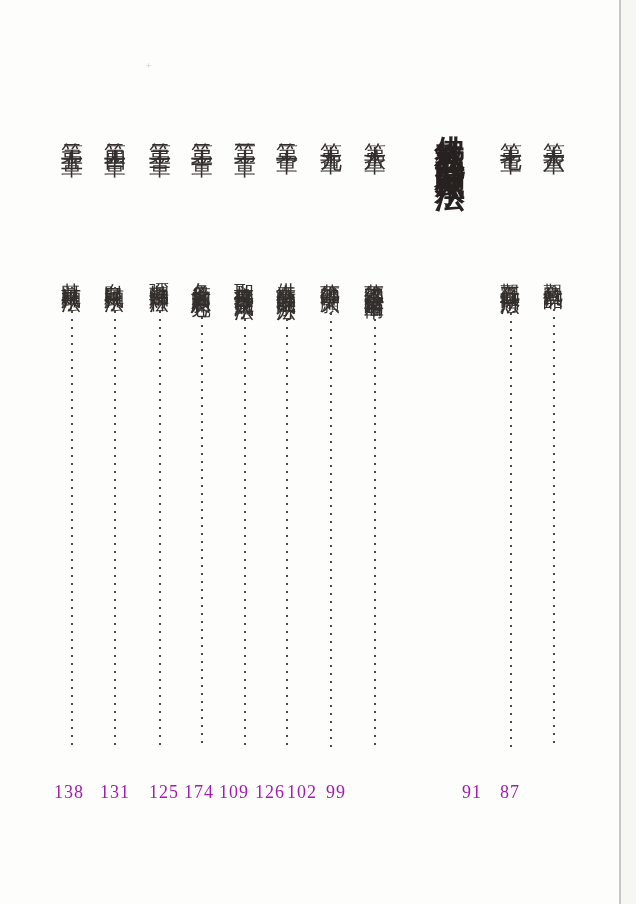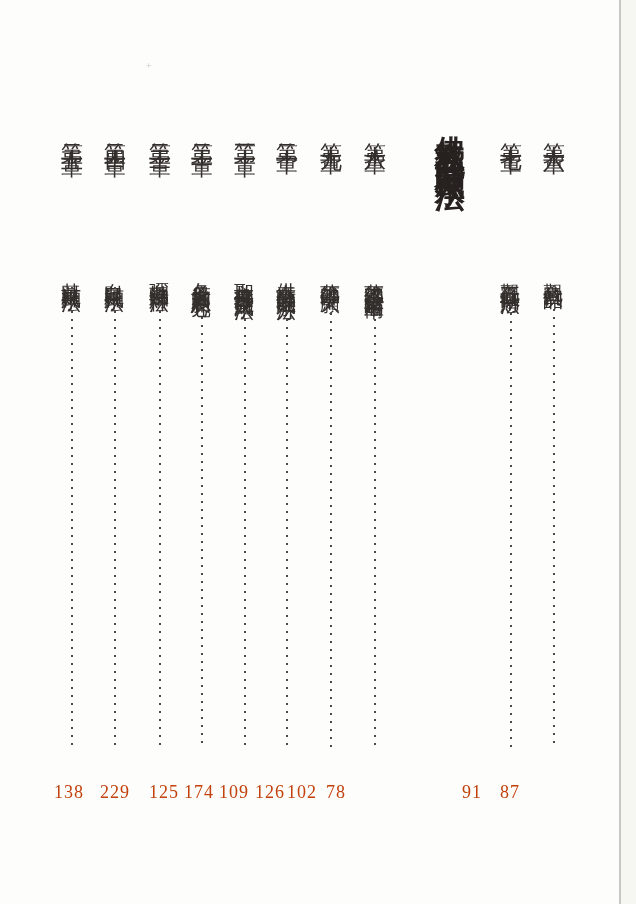--- a/index.html
+++ b/index.html
@@ -65,21 +65,21 @@
     white-space:nowrap;
     transform:rotate(0.3deg);
   }
   .pagenum{
     position:absolute;
     top:782px;
     width:44px;
     text-align:center;
     font-size:18px;
     letter-spacing:1px;
-    color:#c2410c;
+    color:#a21caf;
   }
   
   .speck{
     position:absolute;left:146px;top:60px;
     font-size:10px;color:#c4c4c0;
   }
 </style>
 </head>
 <body>
 
@@ -137,22 +137,22 @@
     <div class="dots"></div>
   </div>
   <div class="col" style="left:54px">
     <div class="chapter">第二十五章</div>
     <div class="title">黃財神風水法</div>
     <div class="dots"></div>
   </div>
 
   <div class="pagenum" style="left:488px">87</div>
   <div class="pagenum" style="left:450px">91</div>
-  <div class="pagenum" style="left:314px">78</div>
+  <div class="pagenum" style="left:314px">99</div>
   <div class="pagenum" style="left:280px">102</div>
   <div class="pagenum" style="left:248px">126</div>
   <div class="pagenum" style="left:212px">109</div>
   <div class="pagenum" style="left:177px">174</div>
   <div class="pagenum" style="left:142px">125</div>
-  <div class="pagenum" style="left:93px">229</div>
+  <div class="pagenum" style="left:93px">131</div>
   <div class="pagenum" style="left:47px">138</div>
 
 </div>
 
 </body></html>

